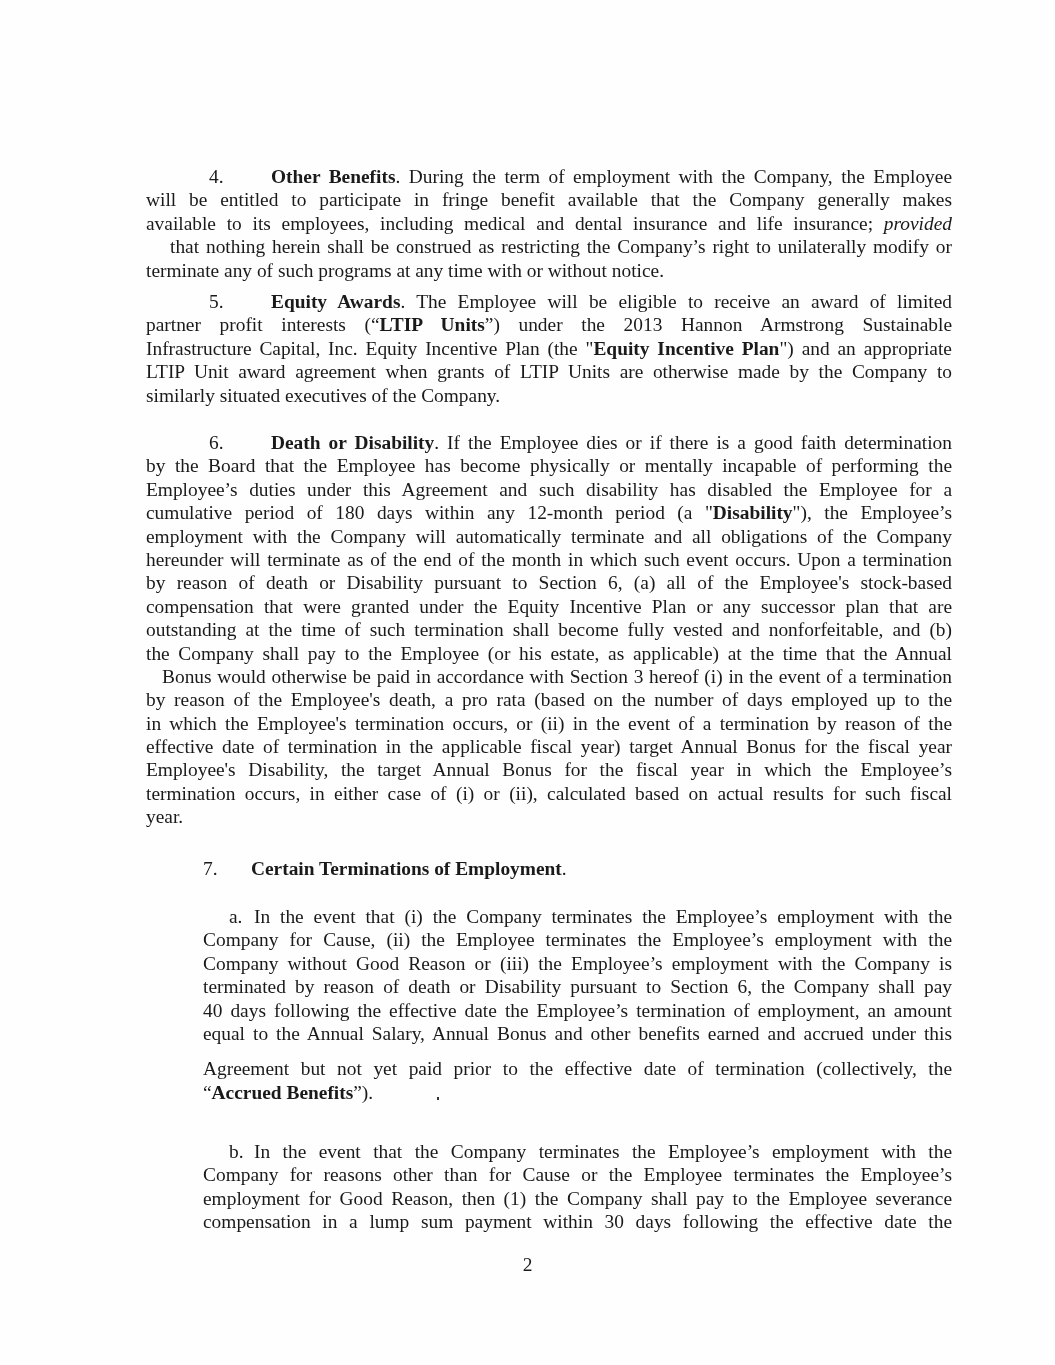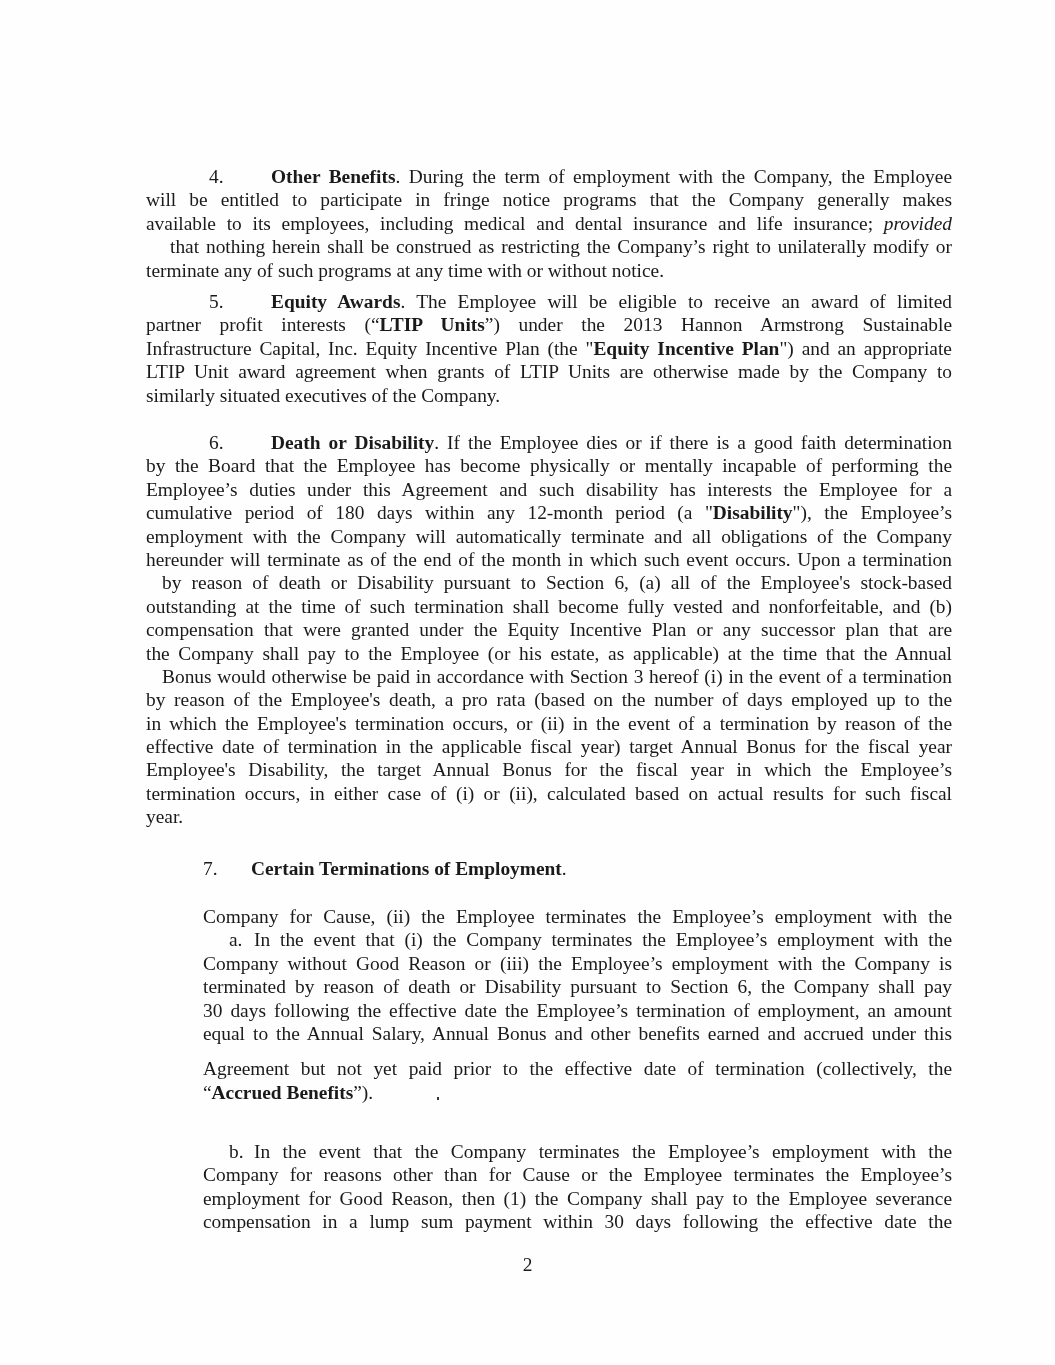--- a/index.html
+++ b/index.html
@@ -85,64 +85,64 @@
       background: #333;
     }
   </style>
 </head>
 <body>
 
 <div class="page">
 
   <div class="block" style="top:165px;">
     <span class="line first-para" style="white-space: normal; overflow: hidden;"><span class="num">4.</span><b>Other Benefits</b><span>. During the term of employment with the Company, the Employee</span></span>
-    <span class="line" style="white-space: normal; overflow: hidden;">will be entitled to participate in fringe notice programs that the Company generally makes</span>
+    <span class="line" style="white-space: normal; overflow: hidden;">will be entitled to participate in fringe benefit available that the Company generally makes</span>
     <span class="line" style="white-space: normal; overflow: hidden;"><span>available to its employees, including medical and dental insurance and life insurance;</span> <i>provided</i></span>
     <span class="line" style="white-space: normal; overflow: hidden; margin-left: 24px;">that nothing herein shall be construed as restricting the Company’s right to unilaterally modify or</span>
     <span class="line last" style="white-space: normal; overflow: hidden;">terminate any of such programs at any time with or without notice.</span>
   </div>
 
   <div class="block" style="top:290px;">
     <span class="line first-para" style="white-space: normal; overflow: hidden;"><span class="num">5.</span><b>Equity Awards</b><span>.  The Employee will be eligible to receive an award of limited</span></span>
     <span class="line" style="white-space: normal; overflow: hidden;"><span>partner profit interests (“</span><b>LTIP Units</b><span>”) under the 2013 Hannon Armstrong Sustainable</span></span>
     <span class="line" style="white-space: normal; overflow: hidden;"><span>Infrastructure Capital, Inc. Equity Incentive Plan (the "</span><b>Equity Incentive Plan</b><span>") and an appropriate</span></span>
     <span class="line" style="white-space: normal; overflow: hidden;">LTIP Unit award agreement when grants of LTIP Units are otherwise made by the Company to</span>
     <span class="line last" style="white-space: normal; overflow: hidden;">similarly situated executives of the Company.</span>
   </div>
 
   <div class="block" style="top:431px;">
     <span class="line first-para" style="white-space: normal; overflow: hidden;"><span class="num">6.</span><b>Death or Disability</b><span>. If the Employee dies or if there is a good faith determination</span></span>
     <span class="line" style="white-space: normal; overflow: hidden;">by the Board that the Employee has become physically or mentally incapable of performing the</span>
-    <span class="line" style="white-space: normal; overflow: hidden;">Employee’s duties under this Agreement and such disability has interests the Employee for a</span>
+    <span class="line" style="white-space: normal; overflow: hidden;">Employee’s duties under this Agreement and such disability has disabled the Employee for a</span>
     <span class="line" style="white-space: normal; overflow: hidden;"><span>cumulative period of 180 days within any 12-month period (a "</span><b>Disability</b><span>"), the Employee’s</span></span>
     <span class="line" style="white-space: normal; overflow: hidden;">employment with the Company will automatically terminate and all obligations of the Company</span>
     <span class="line" style="white-space: normal; overflow: hidden;">hereunder will terminate as of the end of the month in which such event occurs. Upon a termination</span>
-    <span class="line" style="white-space: normal; overflow: hidden; margin-left: 16px;">by reason of death or Disability pursuant to Section 6, (a) all of the Employee's stock-based</span>
+    <span class="line" style="white-space: normal; overflow: hidden;">by reason of death or Disability pursuant to Section 6, (a) all of the Employee's stock-based</span>
+    <span class="line" style="white-space: normal; overflow: hidden;">compensation that were granted under the Equity Incentive Plan or any successor plan that are</span>
     <span class="line" style="white-space: normal; overflow: hidden;">outstanding at the time of such termination shall become fully vested and nonforfeitable, and (b)</span>
-    <span class="line" style="white-space: normal; overflow: hidden;">compensation that were granted under the Equity Incentive Plan or any successor plan that are</span>
     <span class="line" style="white-space: normal; overflow: hidden;">the Company shall pay to the Employee (or his estate, as applicable) at the time that the Annual</span>
     <span class="line" style="white-space: normal; overflow: hidden; margin-left: 16px;">Bonus would otherwise be paid in accordance with Section 3 hereof (i) in the event of a termination</span>
     <span class="line" style="white-space: normal; overflow: hidden;">by reason of the Employee's death, a pro rata (based on the number of days employed up to the</span>
     <span class="line" style="white-space: normal; overflow: hidden;">in which the Employee's termination occurs, or (ii) in the event of a termination by reason of the</span>
     <span class="line" style="white-space: normal; overflow: hidden;">effective date of termination in the applicable fiscal year) target Annual Bonus for the fiscal year</span>
     <span class="line" style="white-space: normal; overflow: hidden;">Employee's Disability, the target Annual Bonus for the fiscal year in which the Employee’s</span>
     <span class="line" style="white-space: normal; overflow: hidden;">termination occurs, in either case of (i) or (ii), calculated based on actual results for such fiscal</span>
     <span class="line last" style="white-space: normal; overflow: hidden;">year.</span>
   </div>
 
   <div class="heading7">
     <span class="num7">7.</span><b><span>Certain Terminations of Employment</span></b><span>.</span>
   </div>
 
   <div class="block indented" style="top:905px;">
+    <span class="line" style="padding-left: 0px; white-space: normal; overflow: hidden;"><span style="display:inline-block;width:0;"></span><span class="subnum" style="margin-left:26px;">a.</span><span>In the event that (i) the Company terminates the Employee’s employment with the</span></span>
     <span class="line" style="white-space: normal; overflow: hidden;">Company for Cause, (ii) the Employee terminates the Employee’s employment with the</span>
-    <span class="line" style="padding-left: 0px; white-space: normal; overflow: hidden;"><span style="display:inline-block;width:0;"></span><span class="subnum" style="margin-left:26px;">a.</span><span>In the event that (i) the Company terminates the Employee’s employment with the</span></span>
     <span class="line" style="white-space: normal; overflow: hidden;">Company without Good Reason or (iii) the Employee’s employment with the Company is</span>
     <span class="line" style="white-space: normal; overflow: hidden;">terminated by reason of death or Disability pursuant to Section 6, the Company shall pay</span>
-    <span class="line" style="white-space: normal; overflow: hidden;">30 days following the effective date the Employee’s termination of employment, an amount</span>
+    <span class="line" style="white-space: normal; overflow: hidden;">40 days following the effective date the Employee’s termination of employment, an amount</span>
     <span class="line" style="white-space: normal; overflow: hidden;">equal to the Annual Salary, Annual Bonus and other benefits earned and accrued under this</span>
     <span class="line" style="white-space: normal; overflow: hidden; margin-top: 12px;">Agreement but not yet paid prior to the effective date of termination (collectively, the</span>
     <span class="line last" style="white-space: normal; overflow: hidden;"><span>“</span><b>Accrued Benefits</b><span>”).</span></span>
   </div>
 
   <div class="block indented" style="top:1140px;">
     <span class="line" style="white-space: normal; overflow: hidden;"><span class="subnum" style="margin-left:26px;">b.</span><span>In the event that the Company terminates the Employee’s employment with the</span></span>
     <span class="line" style="white-space: normal; overflow: hidden;">Company for reasons other than for Cause or the Employee terminates the Employee’s</span>
     <span class="line" style="white-space: normal; overflow: hidden;">employment for Good Reason, then (1) the Company shall pay to the Employee severance</span>
     <span class="line" style="white-space: normal; overflow: hidden;">compensation in a lump sum payment within 30 days following the effective date the</span>

